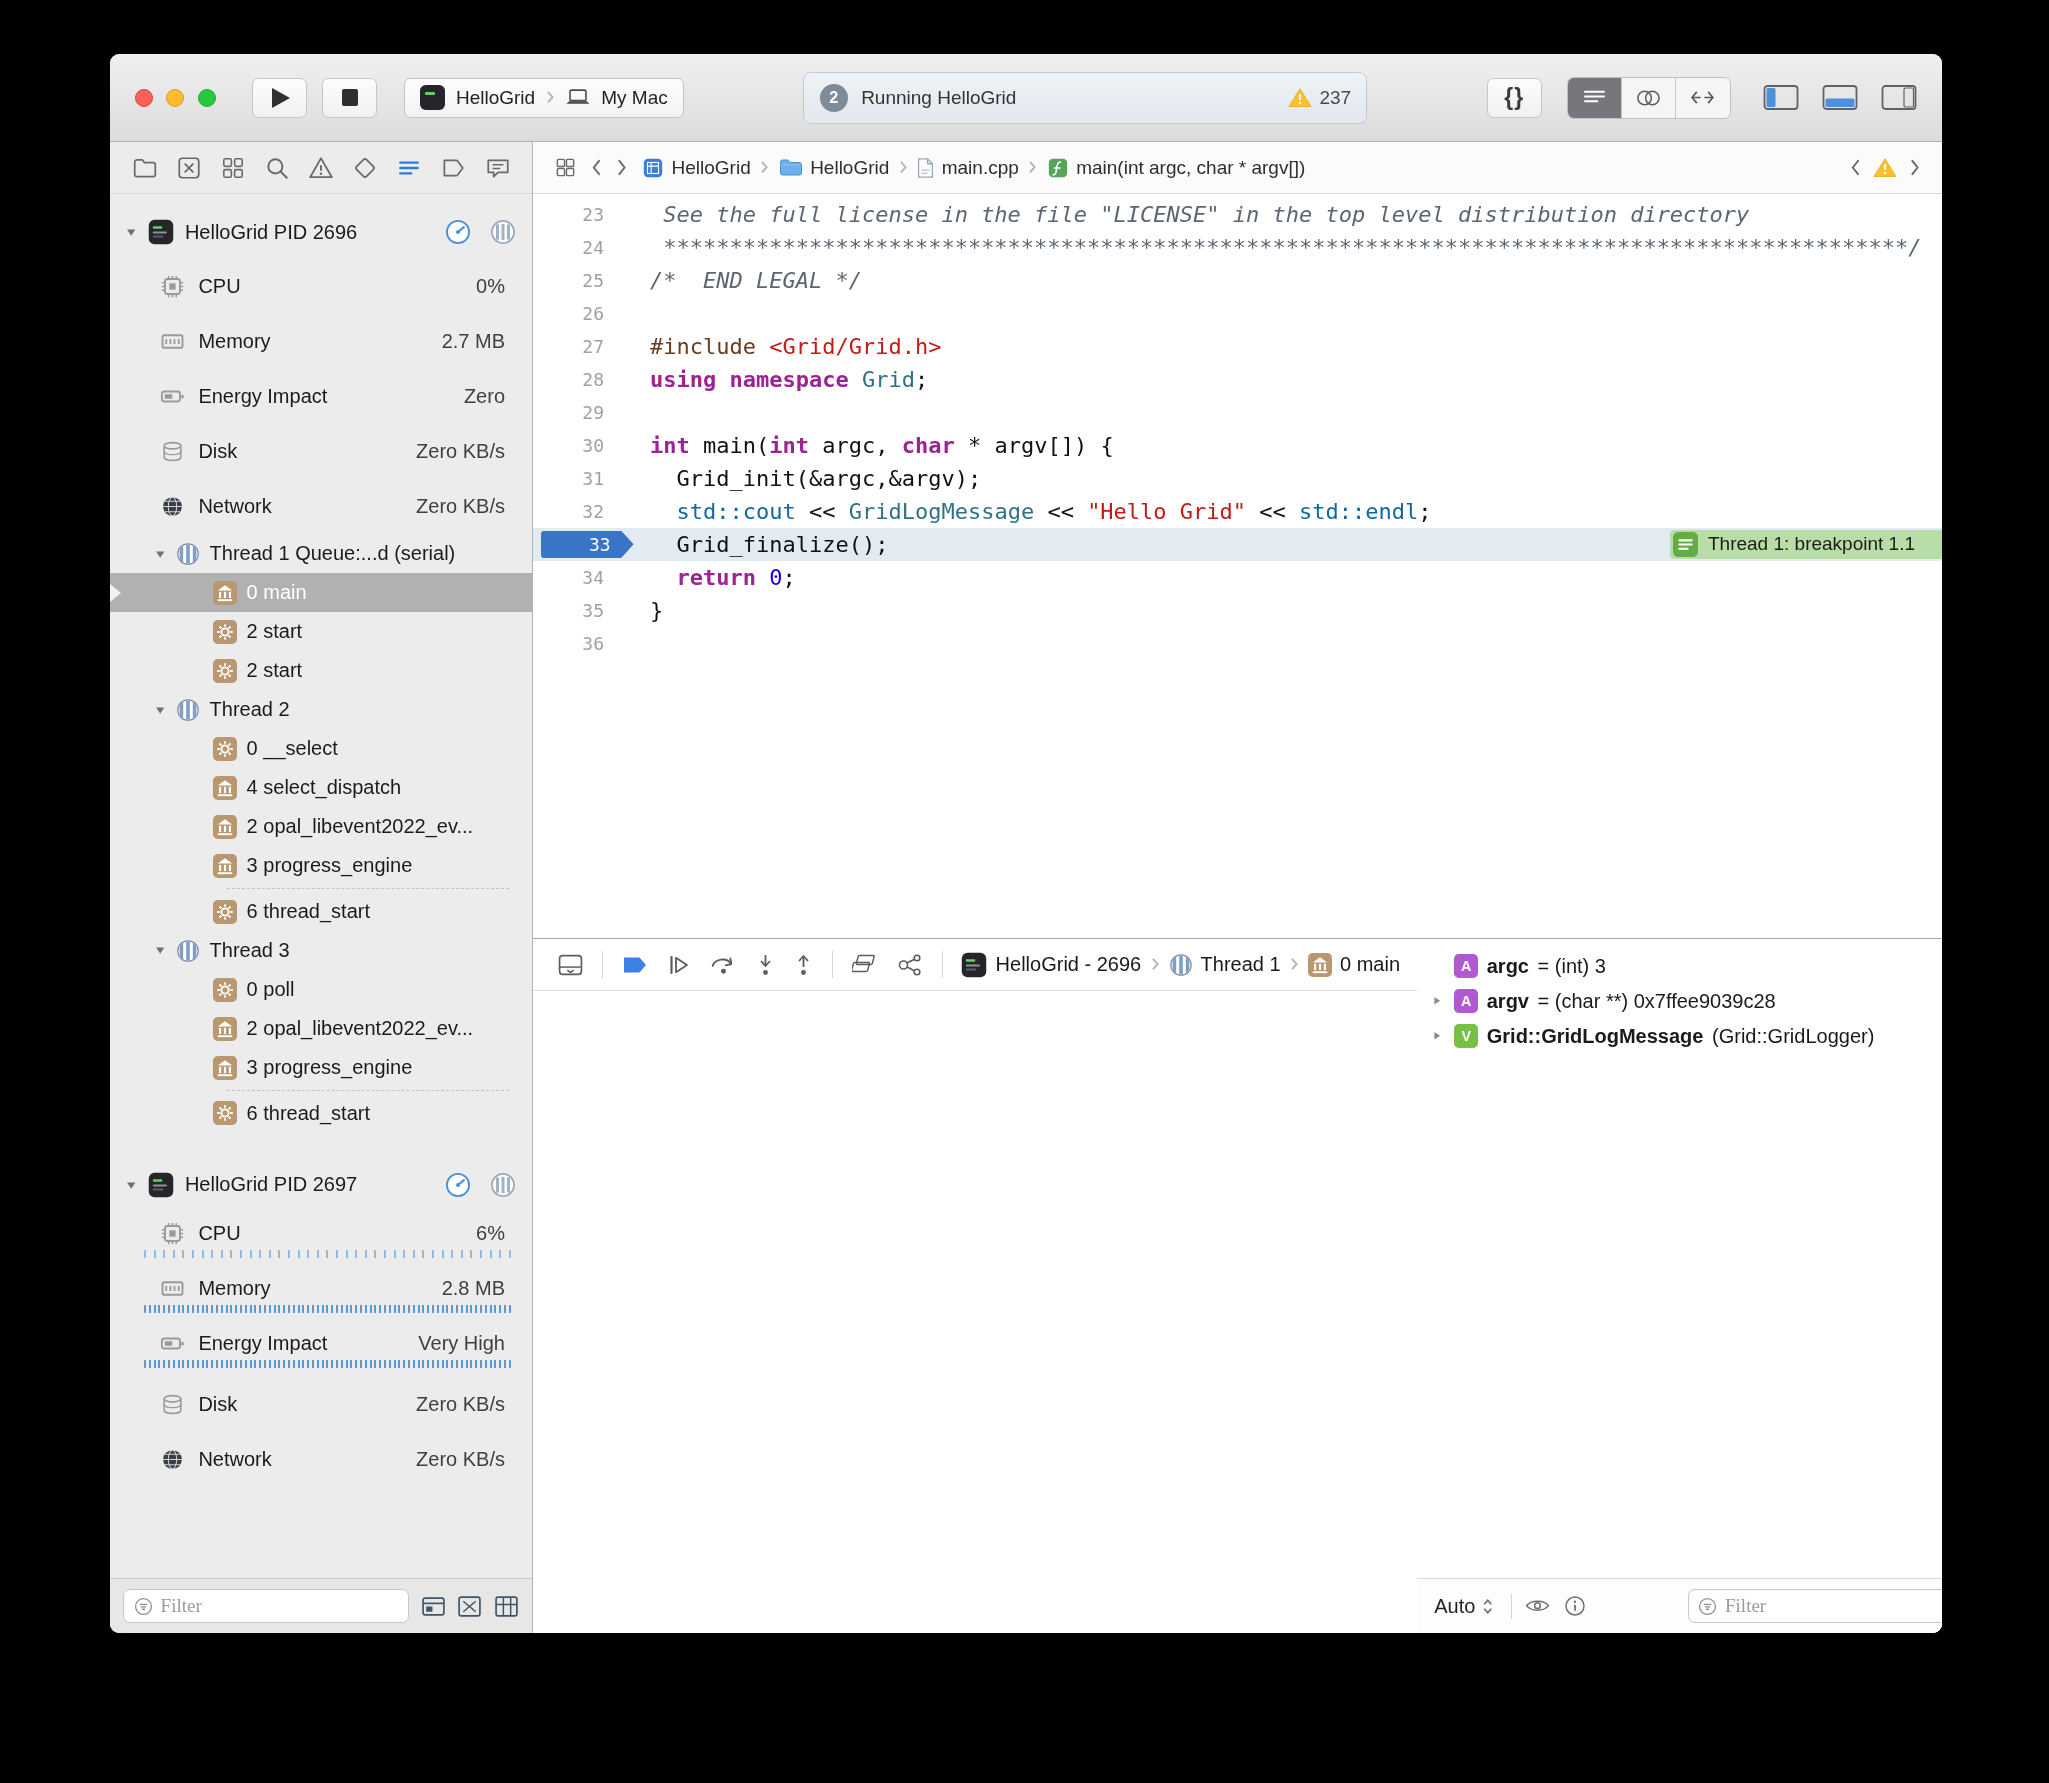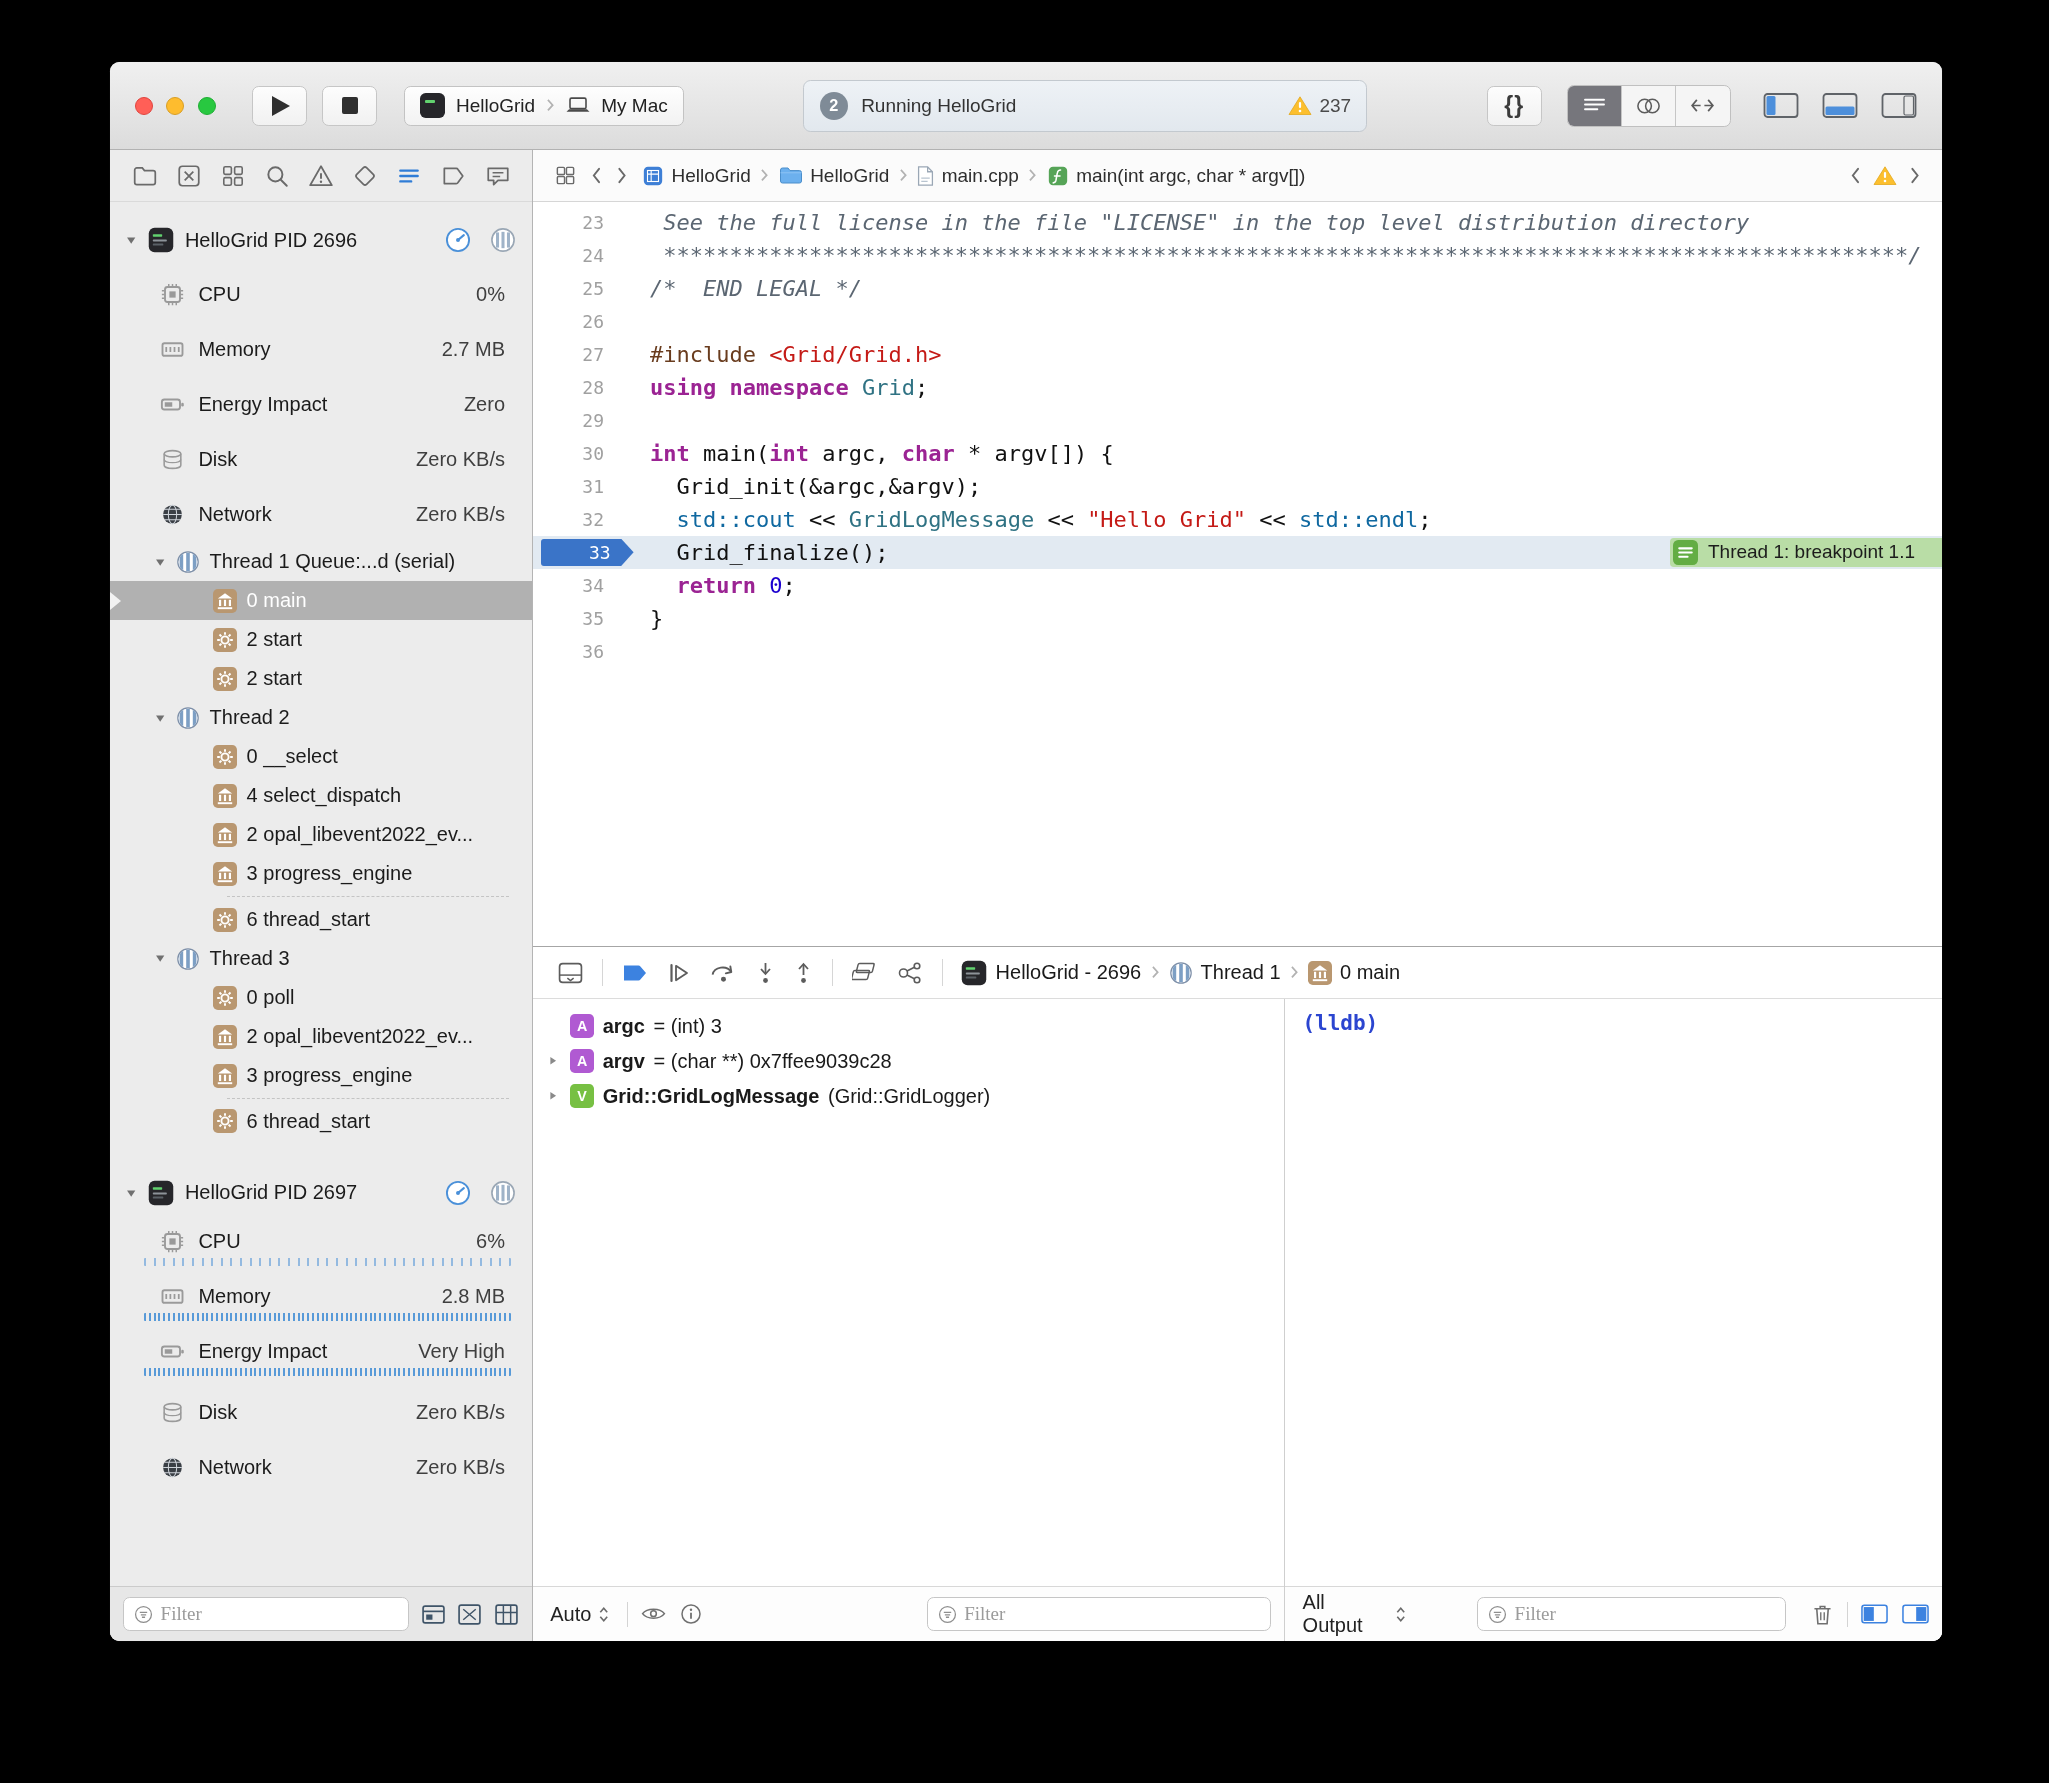--- a/index.html
+++ b/index.html
@@ -1,19 +1,19 @@
 <!DOCTYPE html>
 <html><head>
 <meta charset="utf-8">
 <style>
   *{box-sizing:border-box;margin:0;padding:0}
   html,body{width:2049px;height:1784px;overflow:hidden;background:#000;
     font-family:"Liberation Sans",sans-serif;-webkit-font-smoothing:antialiased}
   .screen{position:relative;width:2049px;height:1784px;background:#000}
-  .window{position:absolute;left:110px;top:62px;width:1832px;height:1579px;
+  .window{position:absolute;left:110px;top:54px;width:1832px;height:1579px;
     background:#ececec;border-radius:9.6px;overflow:hidden;
     box-shadow:0 34px 86px rgba(0,0,0,.65), 0 0 1px rgba(255,255,255,.25)}
   .icn{display:inline-flex;align-items:center;justify-content:center;flex:none}
   .icn svg{display:block}
   .flex1{flex:1}
 
   
   .toolbar{height:88px;display:flex;align-items:center;padding:0 25px;gap:15.3px;
     background:linear-gradient(#f0f0f0,#dcdcdc);border-bottom:1px solid #b2b2b2}
   .traffic{display:flex;gap:13.4px;margin-right:21px}
@@ -105,21 +105,21 @@
   .tok-string{color:#c41a16}
   .tok-preproc{color:#693c1e}
   .tok-type{color:#2f7283}
   .tok-std{color:#0f68a0}
   .tok-number{color:#1c00cf}
   .bp-annotation{position:absolute;right:0;top:1.9px;bottom:1.9px;display:flex;align-items:center;gap:9.6px;
     background:#b9dda6;border-radius:3.8px 0 0 3.8px;padding:0 27px 0 3.8px;
     font-family:"Liberation Sans",sans-serif;font-size:19px;color:#1c1c1c;line-height:normal;white-space:nowrap}
 
   
-  .debug-area{height:695px;flex:none;border-top:1px solid #a6a6a6;display:flex;flex-direction:column;background:#fff}
+  .debug-area{height:695px;flex:none;border-top:1px solid #a6a6a6;display:flex;flex-direction:row;background:#fff}
   .debug-bar{height:52px;flex:none;display:flex;align-items:center;gap:17px;padding:0 17px 0 25px;border-bottom:1px solid #dcdcdc}
   .dbg-buttons{display:flex;align-items:center;gap:19px}
   .dbg-sep{width:1px;height:27px;background:#d6d6d6}
   .debug-crumbs{font-size:20px;color:#1a1a1a}
   .debug-panes{flex:1;display:flex;min-height:0}
   .vars-pane{width:53.4%;flex:none;border-right:1px solid #cfcfcf;display:flex;flex-direction:column;min-width:0}
   .console-pane{flex:1;display:flex;flex-direction:column;min-width:0}
   .vars-list{flex:1;padding-top:9.6px;overflow:hidden}
   .vrow{height:35px;display:flex;align-items:center;gap:8.6px;padding-left:11.5px;font-size:20px;color:#1a1a1a}
   .vdisc{width:17px;display:flex;justify-content:center}

